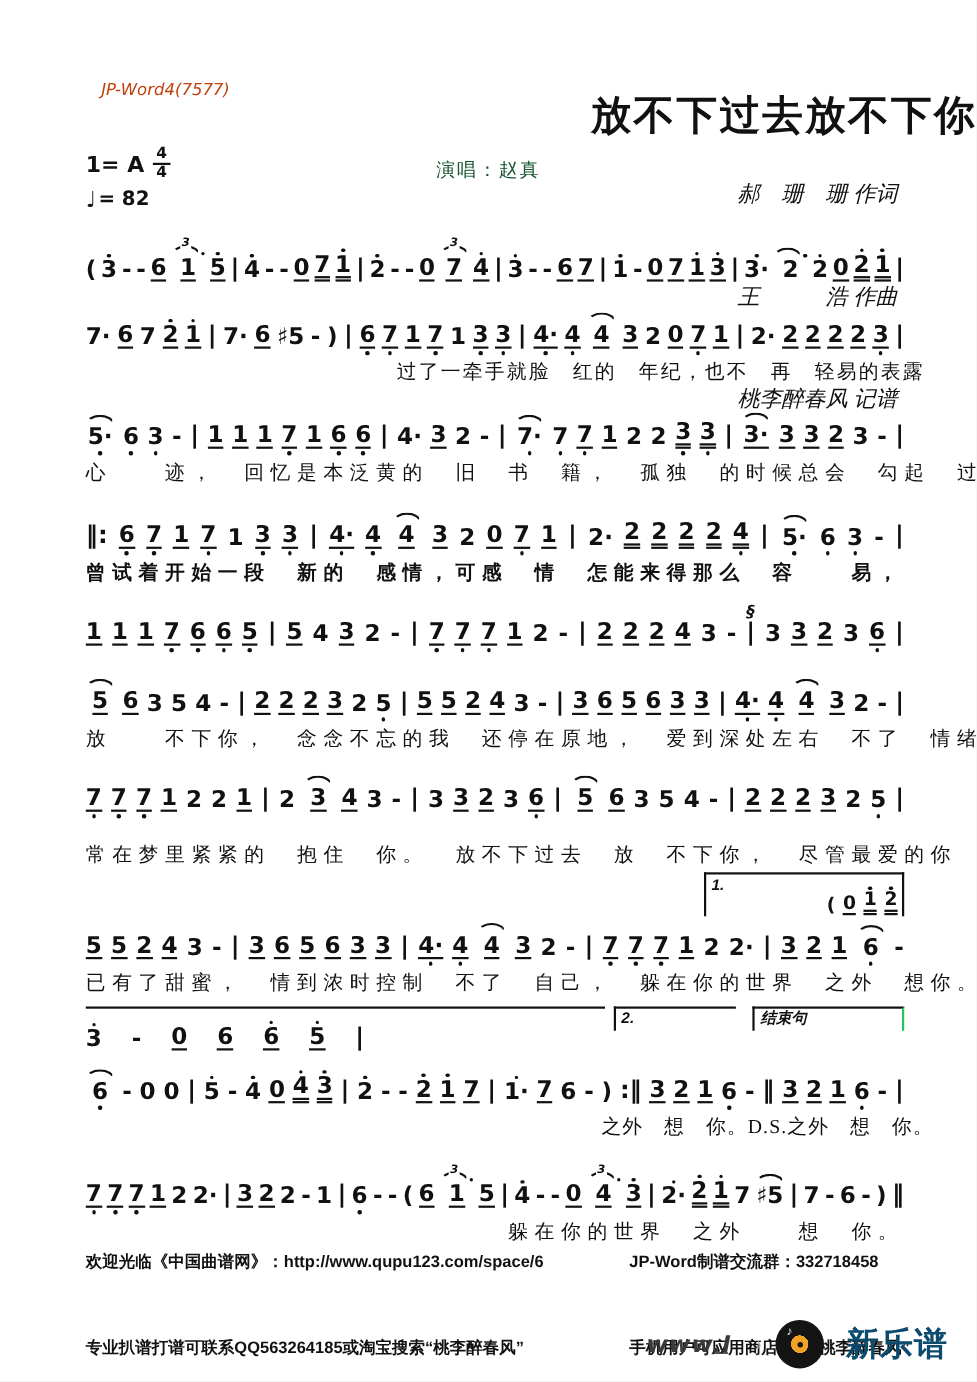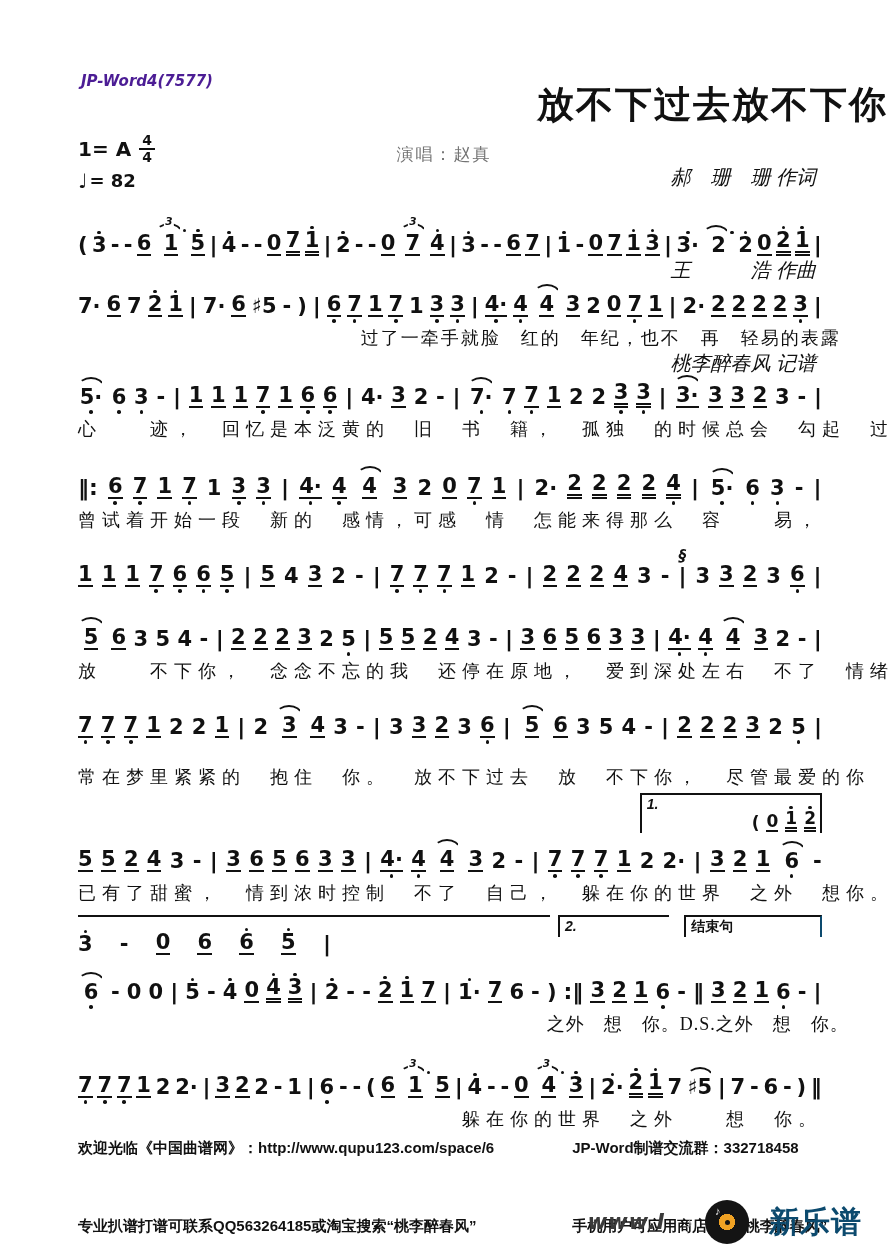--- a/index.html
+++ b/index.html
@@ -1,25 +1,25 @@
 <!DOCTYPE html>
 <html><head>
 <meta charset="utf-8">
 <style>
   html,body{margin:0;padding:0;background:#e8e8e8;}
   .page{width:888px;height:1256px;background:#ffffff;position:relative;margin:0 auto;
         font-family:"Liberation Sans",sans-serif;color:#111;overflow:hidden;}
 
   
-  .gen{position:absolute;top:72px;left:81px;font-style:italic;font-size:15px;color:#4c1d95;
-       font-family:"DejaVu Sans",sans-serif;font-weight:bold;}
+  .gen{position:absolute;top:72px;left:92px;font-style:italic;font-size:15px;color:#c2410c;
+       font-family:"DejaVu Sans",sans-serif;font-weight:normal;}
   .title{position:absolute;top:80px;left:0;right:0;margin:0;text-align:right;
          font-size:37px;font-weight:bold;letter-spacing:2px;}
   .singer{position:absolute;top:143px;left:0;right:0;text-align:center;
-          font-size:17px;color:#737373;letter-spacing:2px;}
+          font-size:17px;color:#14532d;letter-spacing:2px;}
   .credits{position:absolute;top:100px;right:72px;text-align:left;
            font-size:20px;line-height:1.55;white-space:pre;font-style:italic;}
   .keyblock{position:absolute;top:133px;left:78px;font-weight:bold;}
   .keyrow{font-size:20px;display:flex;align-items:center;font-family:"DejaVu Sans",sans-serif;}
   .frac{display:inline-flex;flex-direction:column;align-items:center;margin-left:8px;
         font-size:14px;line-height:1.1;}
   .frac i{font-style:normal;padding:0 3px;}
   .frac i:first-child{border-bottom:2px solid #111;}
   .temporow{font-size:18px;margin-top:3px;display:flex;align-items:center;gap:2px;
             font-family:"DejaVu Sans",sans-serif;}
@@ -53,21 +53,21 @@
   .v1{left:75.5%;right:0;top:-42px;height:40px;border-right:2px solid #111;
       display:flex;justify-content:flex-end;align-items:flex-start;padding:3px 4px 0 0;}
   .v1 > i{position:absolute;left:5px;top:1px;font-size:14px;font-style:italic;font-weight:bold;}
   .pickup{display:inline-flex;gap:7px;}
   .pickup .nm{font-size:17px;line-height:18px;}
   .pickup .ab{height:11px;}
   .contline{position:absolute;left:0;width:63.5%;top:-48px;height:0;border-top:2px solid #111;}
   .frag{position:absolute;left:0;top:-45px;width:34%;}
   .v2{left:64.5%;width:15%;top:-48px;height:22px;}
   .v2 i{font-size:14px;font-style:italic;font-weight:bold;margin:0 0 0 5px;display:inline-block;}
-  .vend{left:81.5%;right:0;top:-48px;height:22px;border-right:2px solid #0c4a6e;}
+  .vend{left:81.5%;right:0;top:-48px;height:22px;border-right:2px solid #22c55e;font-style:italic;}
   .vend span{font-size:14px;font-weight:bold;margin-left:5px;}
 
   
   .footer{position:absolute;top:1082px;left:78px;right:40px;display:flex;
           font-size:15px;font-weight:bold;line-height:1.75;}
   .fcol{white-space:pre;}
   .fright{margin-left:78px;}
 
   
   .brand{position:absolute;right:26px;bottom:12px;display:flex;align-items:center;gap:20px;}
@@ -951,21 +951,21 @@
             <span class="ab"></span>
             <span class="nm">-</span>
             <span class="bl"></span>
           </span>
           <span class="tok">
             <span class="ab"></span>
             <span class="nm barline">|</span>
             <span class="bl"></span>
           </span>
         </div>
-        <div class="lyr" style="padding-left: 0px;">曾试着开始一段　新的　感情，可感　情　怎能来得那么　容　　易，</div>
+        <div class="lyr" style="padding-left: 0px; font-weight: bold;">曾试着开始一段　新的　感情，可感　情　怎能来得那么　容　　易，</div>
       </div>
       <div class="system" style="margin-top: 18px;">
         <div class="noterow">
           <span class="tok">
             <span class="ab"></span>
             <span class="nm u1">1</span>
             <span class="bl"></span>
           </span>
           <span class="tok">
             <span class="ab"></span>

